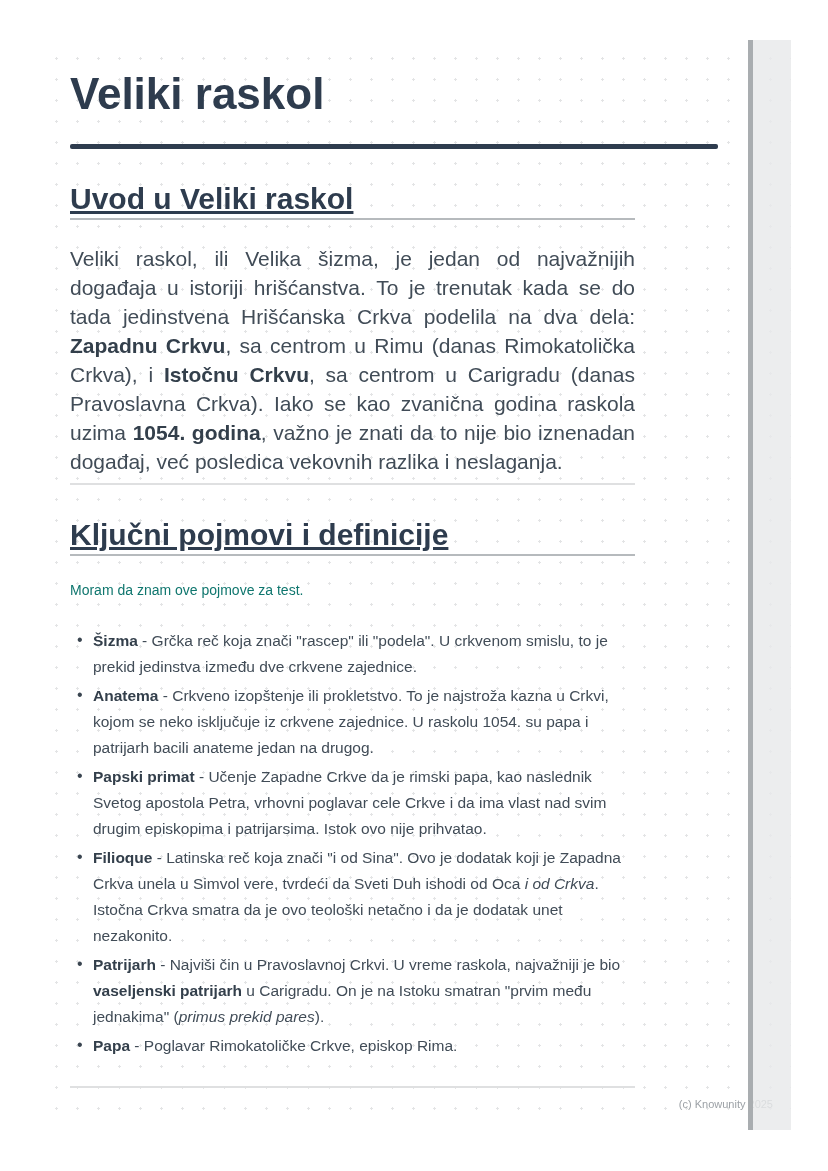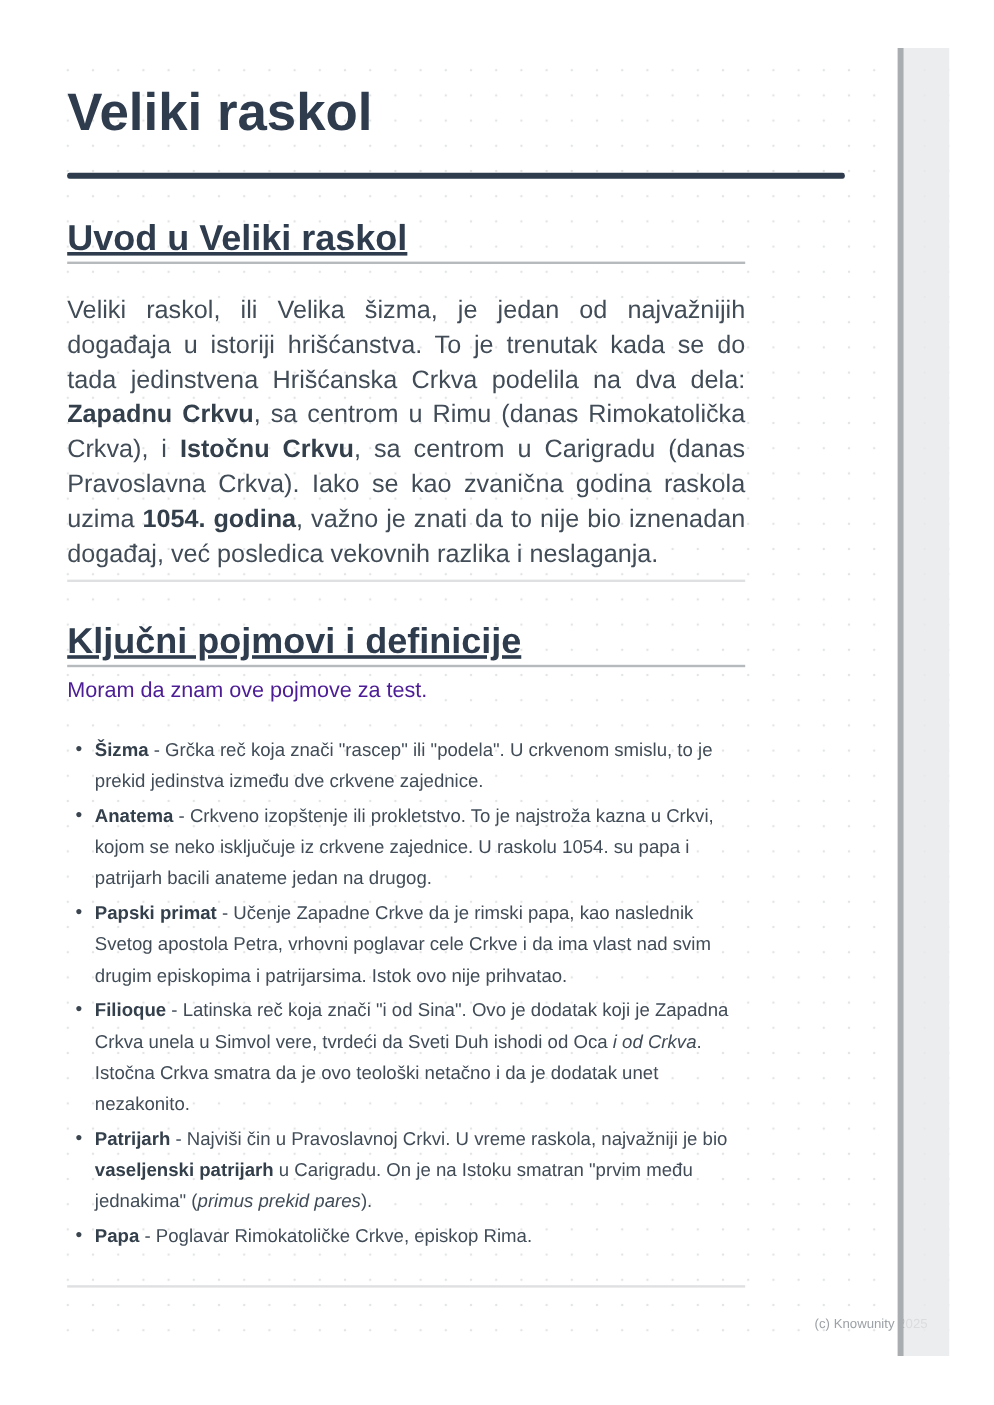--- a/index.html
+++ b/index.html
@@ -23,21 +23,21 @@
   }
   .page-edge-strip {
     position:absolute; left:753px; top:40px; width:38px; height:1090px;
     background:rgba(232,233,234,0.82); z-index:2;
   }
   .page-edge-line {
     position:absolute; left:748px; top:40px; width:5px; height:1090px;
     background:#a9adb0; z-index:3;
   }
   .content {
-    position:absolute; left:56px; top:0; width:648px; z-index:4;
+    position:absolute; left:70px; top:0; width:648px; z-index:4;
     color:#414c57;
   }
   h1 {
     margin:0; padding-top:67px;
     font-size:44px; line-height:54px; font-weight:700;
     color:#2e3c4e;
   }
   .title-rule {
     margin-top:23px; height:5px; width:648px;
     background:#2e3c4e; border-radius:2px;
@@ -47,21 +47,21 @@
     margin:33px 0 0; font-size:30px; line-height:34px; font-weight:700;
     color:#2e3c4e;
     border-bottom:2px solid #b6babd; padding-bottom:2px;text-decoration:underline;
   }
   section.second h2 { }
   p.lead {
     margin:24px 0 0; font-size:21px; line-height:29px;
     text-align:justify; color:#414c57;
   }
   p.note {
-    margin:6px 0 0; font-size:18px; line-height:26px; color:#4c1d95;
+    margin:21px 0 0; font-size:14px; line-height:26px; color:#0f766e;
   }
   hr.divider {
     border:none; border-top:2px solid #dfe0e1; margin:7px 0 0; width:565px;
   }
   hr.divider.end { margin-top:27px; }
   ul.terms { list-style:none; margin:25px 0 0; padding:0; }
   li.term {
     position:relative; padding-left:23px;
     font-size:15.5px; line-height:26px; margin:0 0 3px 0;
   }

